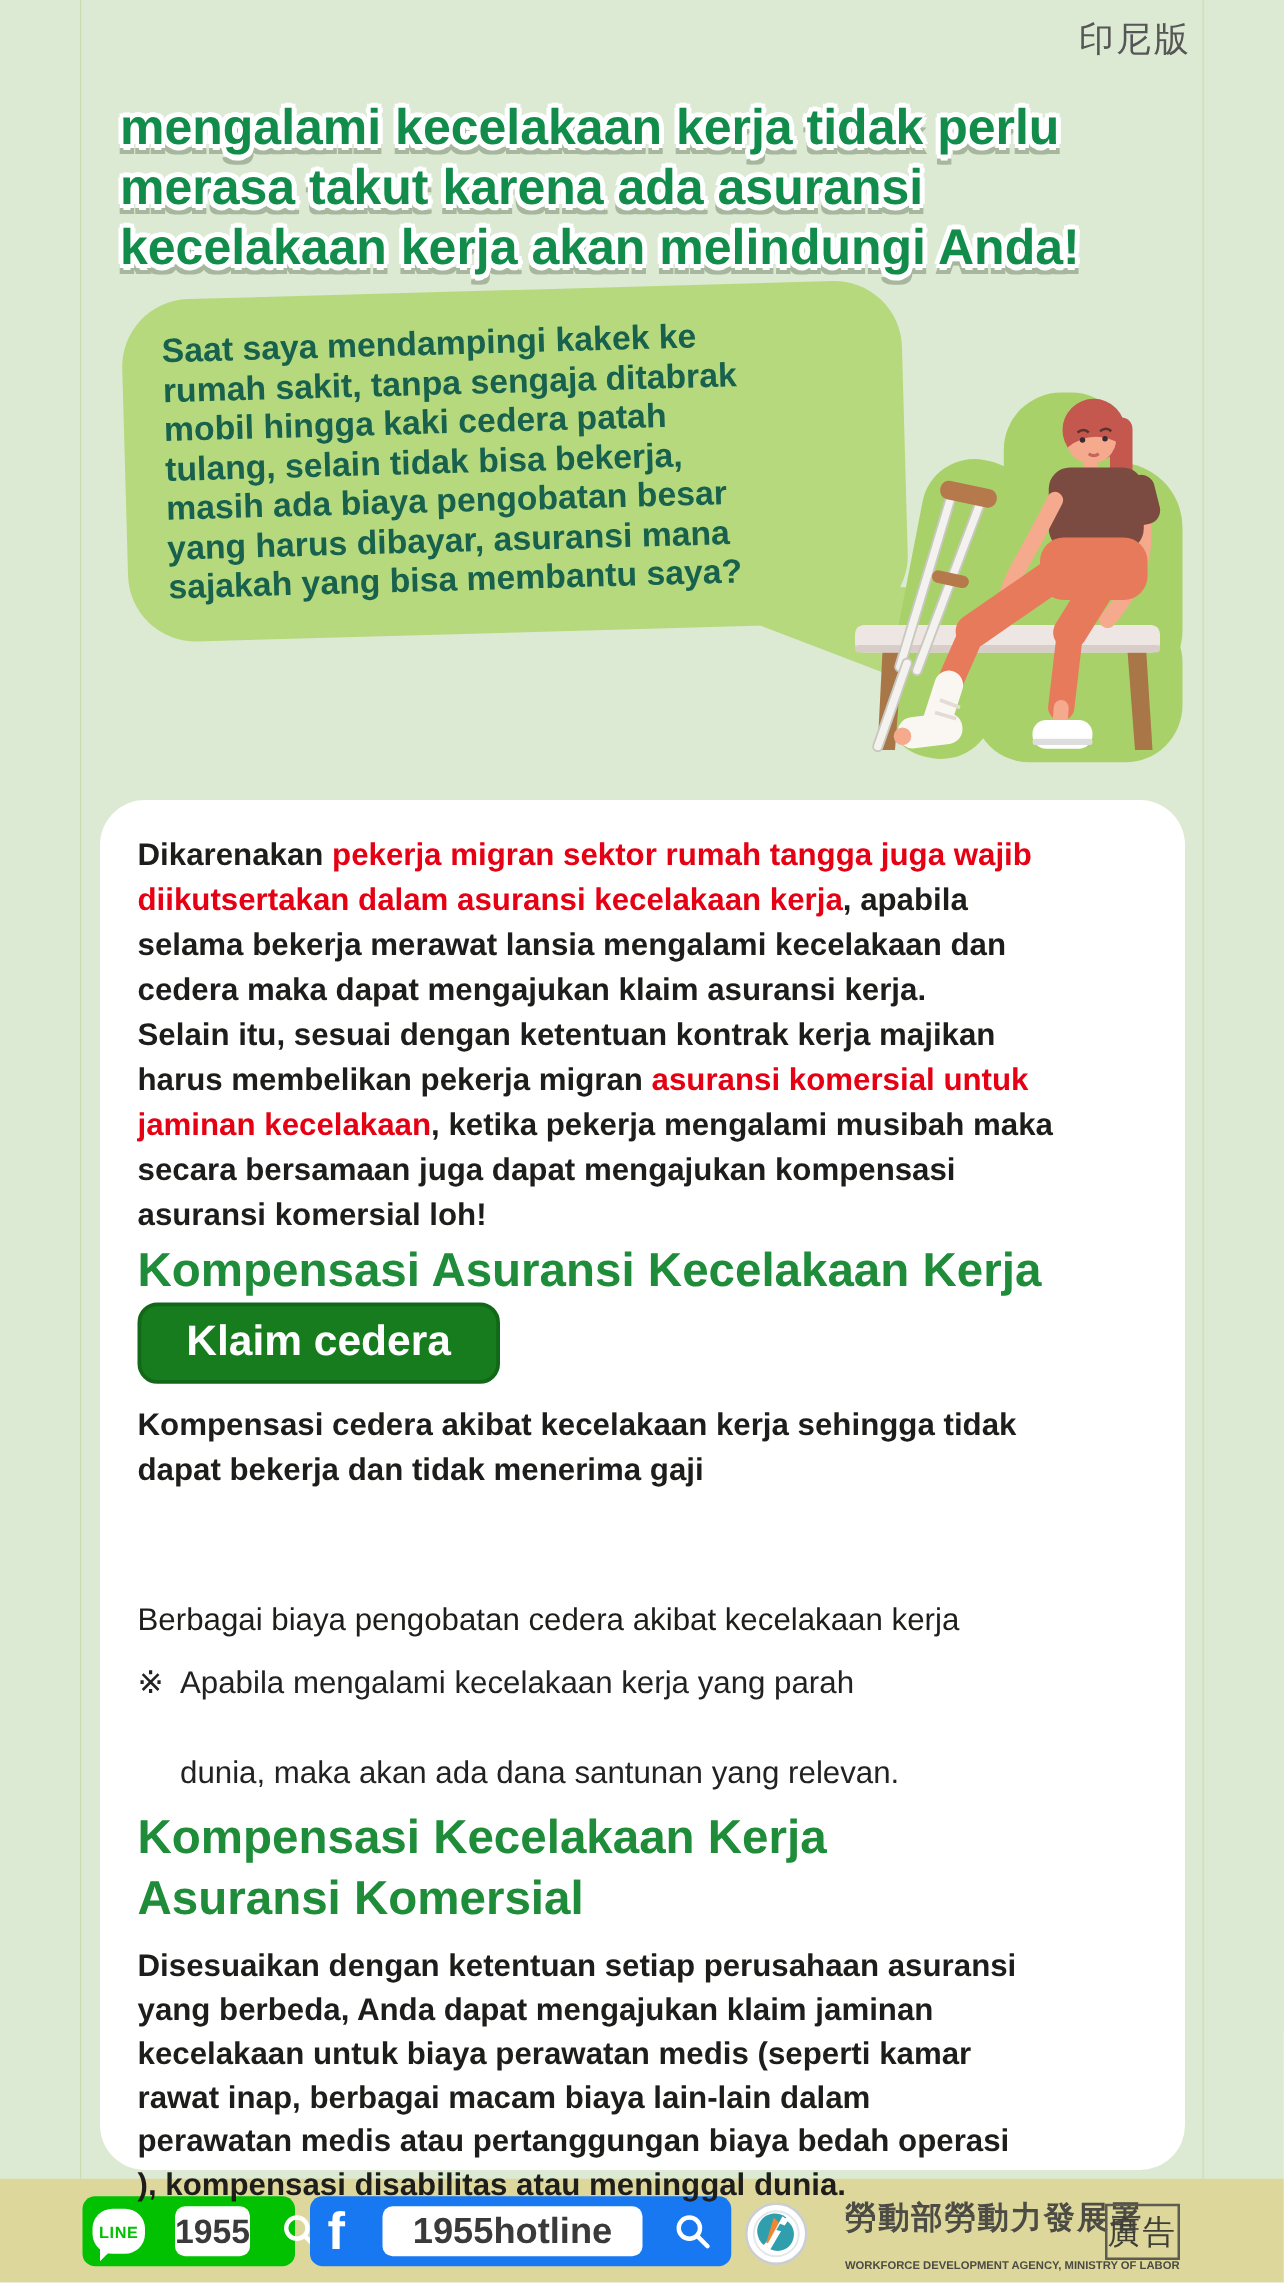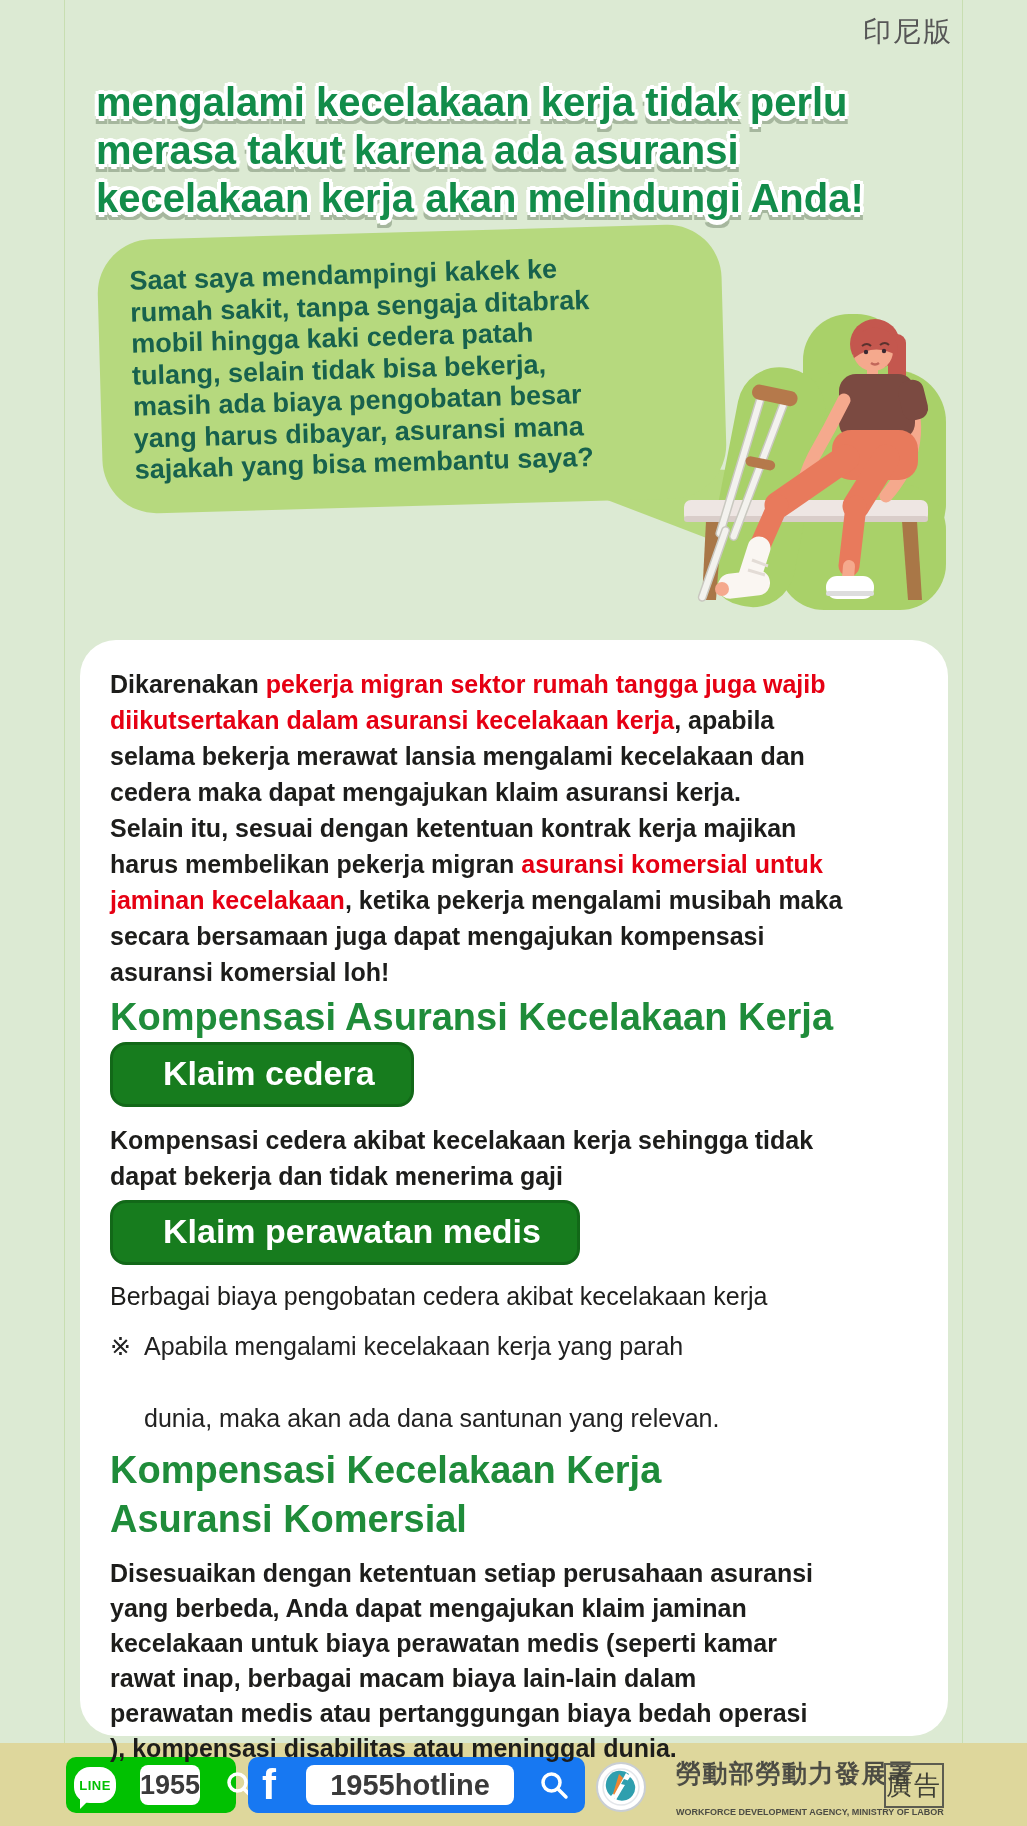--- a/index.html
+++ b/index.html
@@ -28,21 +28,21 @@
   .bubble-tail{position:absolute;left:556px;top:462px;width:220px;height:105px;z-index:2}
 
   .illu{position:absolute;left:660px;top:308px;width:292px;height:302px;z-index:2}
 
   .card{position:absolute;left:80px;top:640px;width:868px;height:1096px;background:#fff;border-radius:36px;z-index:4}
   .card .block{position:absolute;left:30px;white-space:nowrap}
   .intro{top:26px;font-size:25px;line-height:36px;font-weight:bold;color:var(--ink)}
   .seg-r{color:var(--red)} .seg-k{color:inherit}
   .h1{top:356px;font-size:38px;font-weight:bold;color:var(--heading-green)}
   .pill{position:absolute;left:30px;display:inline-block;background:var(--btn-green);color:#fff;
-    font-size:34px;font-weight:bold;padding:9px 36px 11px 50px;border-radius:16px;border:3px solid #126818}
+    font-size:34px;font-weight:bold;padding:9px 36px 11px 36px;border-radius:16px;border:3px solid #126818}
   .pill1{top:402px}
   .desc1{top:482px;font-size:25px;line-height:36px;font-weight:bold;color:var(--ink)}
   .pill2{top:560px}
   .desc2{top:638px;font-size:25px;line-height:36px;font-weight:normal;color:var(--ink)}
   .note{top:688px;font-size:25px;line-height:36px;color:#222;padding-left:34px;position:absolute;left:30px;white-space:nowrap}
   .note .mark{position:absolute;left:0;top:0}
   .h2{top:806px;font-size:38px;line-height:49px;font-weight:bold;color:var(--heading-green)}
   .body2{top:916px;font-size:25px;line-height:35px;font-weight:bold;color:var(--ink)}
 
   .footer{position:absolute;left:0;top:1743px;width:1027px;height:83px;background:var(--footer-bg)}
@@ -145,21 +145,20 @@
   </svg>
 
   <div class="card">
     <div class="block intro"><span class="seg-k">Dikarenakan </span><span class="seg-r">pekerja migran sektor rumah tangga juga wajib</span><br><span class="seg-r">diikutsertakan dalam asuransi kecelakaan kerja</span><span class="seg-k">, apabila</span><br><span class="seg-k">selama bekerja merawat lansia mengalami kecelakaan dan</span><br><span class="seg-k">cedera maka dapat mengajukan klaim asuransi kerja.</span><br><span class="seg-k">Selain itu, sesuai dengan ketentuan kontrak kerja majikan</span><br><span class="seg-k">harus membelikan pekerja migran </span><span class="seg-r">asuransi komersial untuk</span><br><span class="seg-r">jaminan kecelakaan</span><span class="seg-k">, ketika pekerja mengalami musibah maka</span><br><span class="seg-k">secara bersamaan juga dapat mengajukan kompensasi</span><br><span class="seg-k">asuransi komersial loh!</span></div>
 
     <div class="block h1">Kompensasi Asuransi Kecelakaan Kerja</div>
 
     <div class="pill pill1">Klaim cedera</div>
     <div class="block desc1"><span class="seg-k">Kompensasi cedera akibat kecelakaan kerja sehingga tidak</span><br><span class="seg-k">dapat bekerja dan tidak menerima gaji</span></div>
 
-    <div class="pill pill2">Klaim perawatan medis</div>
     <div class="block desc2"><span class="seg-k">Berbagai biaya pengobatan cedera akibat kecelakaan kerja</span></div>
 
     <div class="note">
       <span class="mark">※</span>
       <span><span class="seg-k">Apabila mengalami kecelakaan kerja yang parah</span><br><br><span class="seg-k">dunia, maka akan ada dana santunan yang relevan.</span></span>
     </div>
 
     <div class="block h2"><span class="seg-k">Kompensasi Kecelakaan Kerja</span><br><span class="seg-k">Asuransi Komersial</span></div>
     <div class="block body2"><span class="seg-k">Disesuaikan dengan ketentuan setiap perusahaan asuransi</span><br><span class="seg-k">yang berbeda, Anda dapat mengajukan klaim jaminan</span><br><span class="seg-k">kecelakaan untuk biaya perawatan medis (seperti kamar</span><br><span class="seg-k">rawat inap, berbagai macam biaya lain-lain dalam</span><br><span class="seg-k">perawatan medis atau pertanggungan biaya bedah operasi</span><br><span class="seg-k">), kompensasi disabilitas atau meninggal dunia.</span></div>
   </div>

